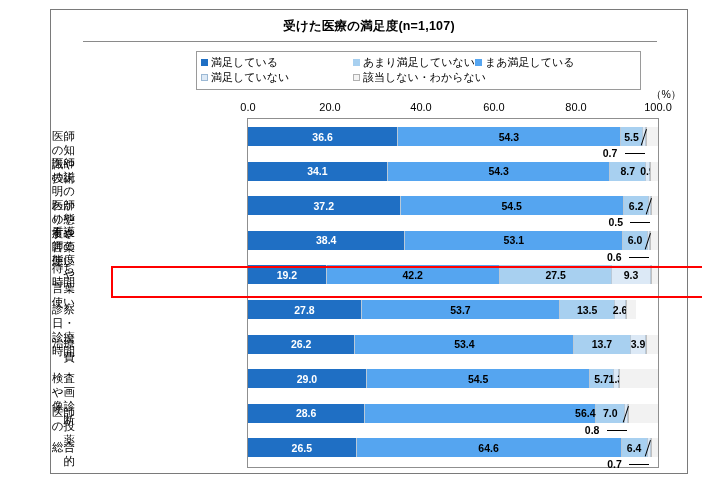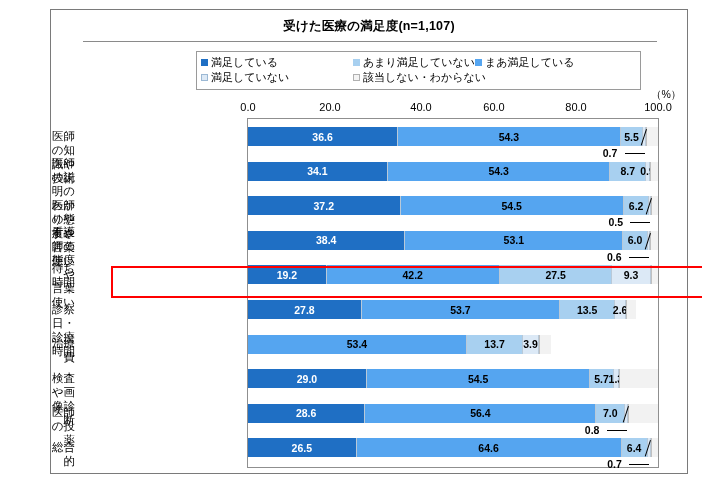--- a/index.html
+++ b/index.html
@@ -186,20 +186,23 @@
         <div class="seg s3" style="width: 55.35px; background: rgb(168, 208, 240);">
           <span style="white-space: nowrap;">13.5</span>
         </div>
         <div class="seg s4" style="width: 10.66px; background: rgb(220, 233, 246);">
           <span style="white-space: nowrap;">2.6</span>
         </div>
         <div class="seg s5" style="width: 9.84px; background: rgb(242, 242, 242); border-left: 1px solid rgb(192, 192, 192);"></div>
       </div>
       <div class="catlabel" style="top: 326.1px;">治療費</div>
       <div class="bar" style="top: 324.6px; width: 410px;">
+        <div class="seg s1" style="width: 107.42px; background: rgb(31, 111, 196);">
+          <span style="white-space: nowrap;">26.2</span>
+        </div>
         <div class="seg s2" style="width: 218.94px; background: rgb(85, 165, 240);">
           <span style="white-space: nowrap;">53.4</span>
         </div>
         <div class="seg s3" style="width: 56.17px; background: rgb(168, 208, 240);">
           <span style="white-space: nowrap;">13.7</span>
         </div>
         <div class="seg s4" style="width: 15.99px; background: rgb(220, 233, 246);">
           <span style="white-space: nowrap;">3.9</span>
         </div>
         <div class="seg s5" style="width: 11.48px; background: rgb(242, 242, 242); border-left: 1px solid rgb(192, 192, 192);"></div>
@@ -218,21 +221,21 @@
         <div class="seg s4" style="width: 5.33px; background: rgb(220, 233, 246);">
           <span style="white-space: nowrap;">1.3</span>
         </div>
         <div class="seg s5" style="width: 38.95px; background: rgb(242, 242, 242); border-left: 1px solid rgb(192, 192, 192);"></div>
       </div>
       <div class="catlabel" style="top: 395.3px;">医師の投薬</div>
       <div class="bar" style="top: 393.8px; width: 410px;">
         <div class="seg s1" style="width: 117.26px; background: rgb(31, 111, 196);">
           <span style="white-space: nowrap;">28.6</span>
         </div>
-        <div class="seg s2" style="width: 231.24px; background: rgb(85, 165, 240);">
+        <div class="seg s2" style="width: 231.24px; background: rgb(85, 165, 240); justify-content: flex-end;">
           <span style="white-space: nowrap;">56.4</span>
         </div>
         <div class="seg s3" style="width: 28.7px; background: rgb(168, 208, 240);">
           <span style="white-space: nowrap;">7.0</span>
         </div>
         <div class="seg s4" style="width: 3.28px; background: rgb(220, 233, 246);"></div>
         <div class="seg s5" style="width: 29.52px; background: rgb(242, 242, 242); border-left: 1px solid rgb(192, 192, 192);"></div>
       </div>
       <div class="callout" style="left: 533.84px; top: 413.8px;">0.8</div>
       <div class="leader" style="left: 576.84px; top: 395.8px; height: 17px; transform: rotate(18deg);"></div>

